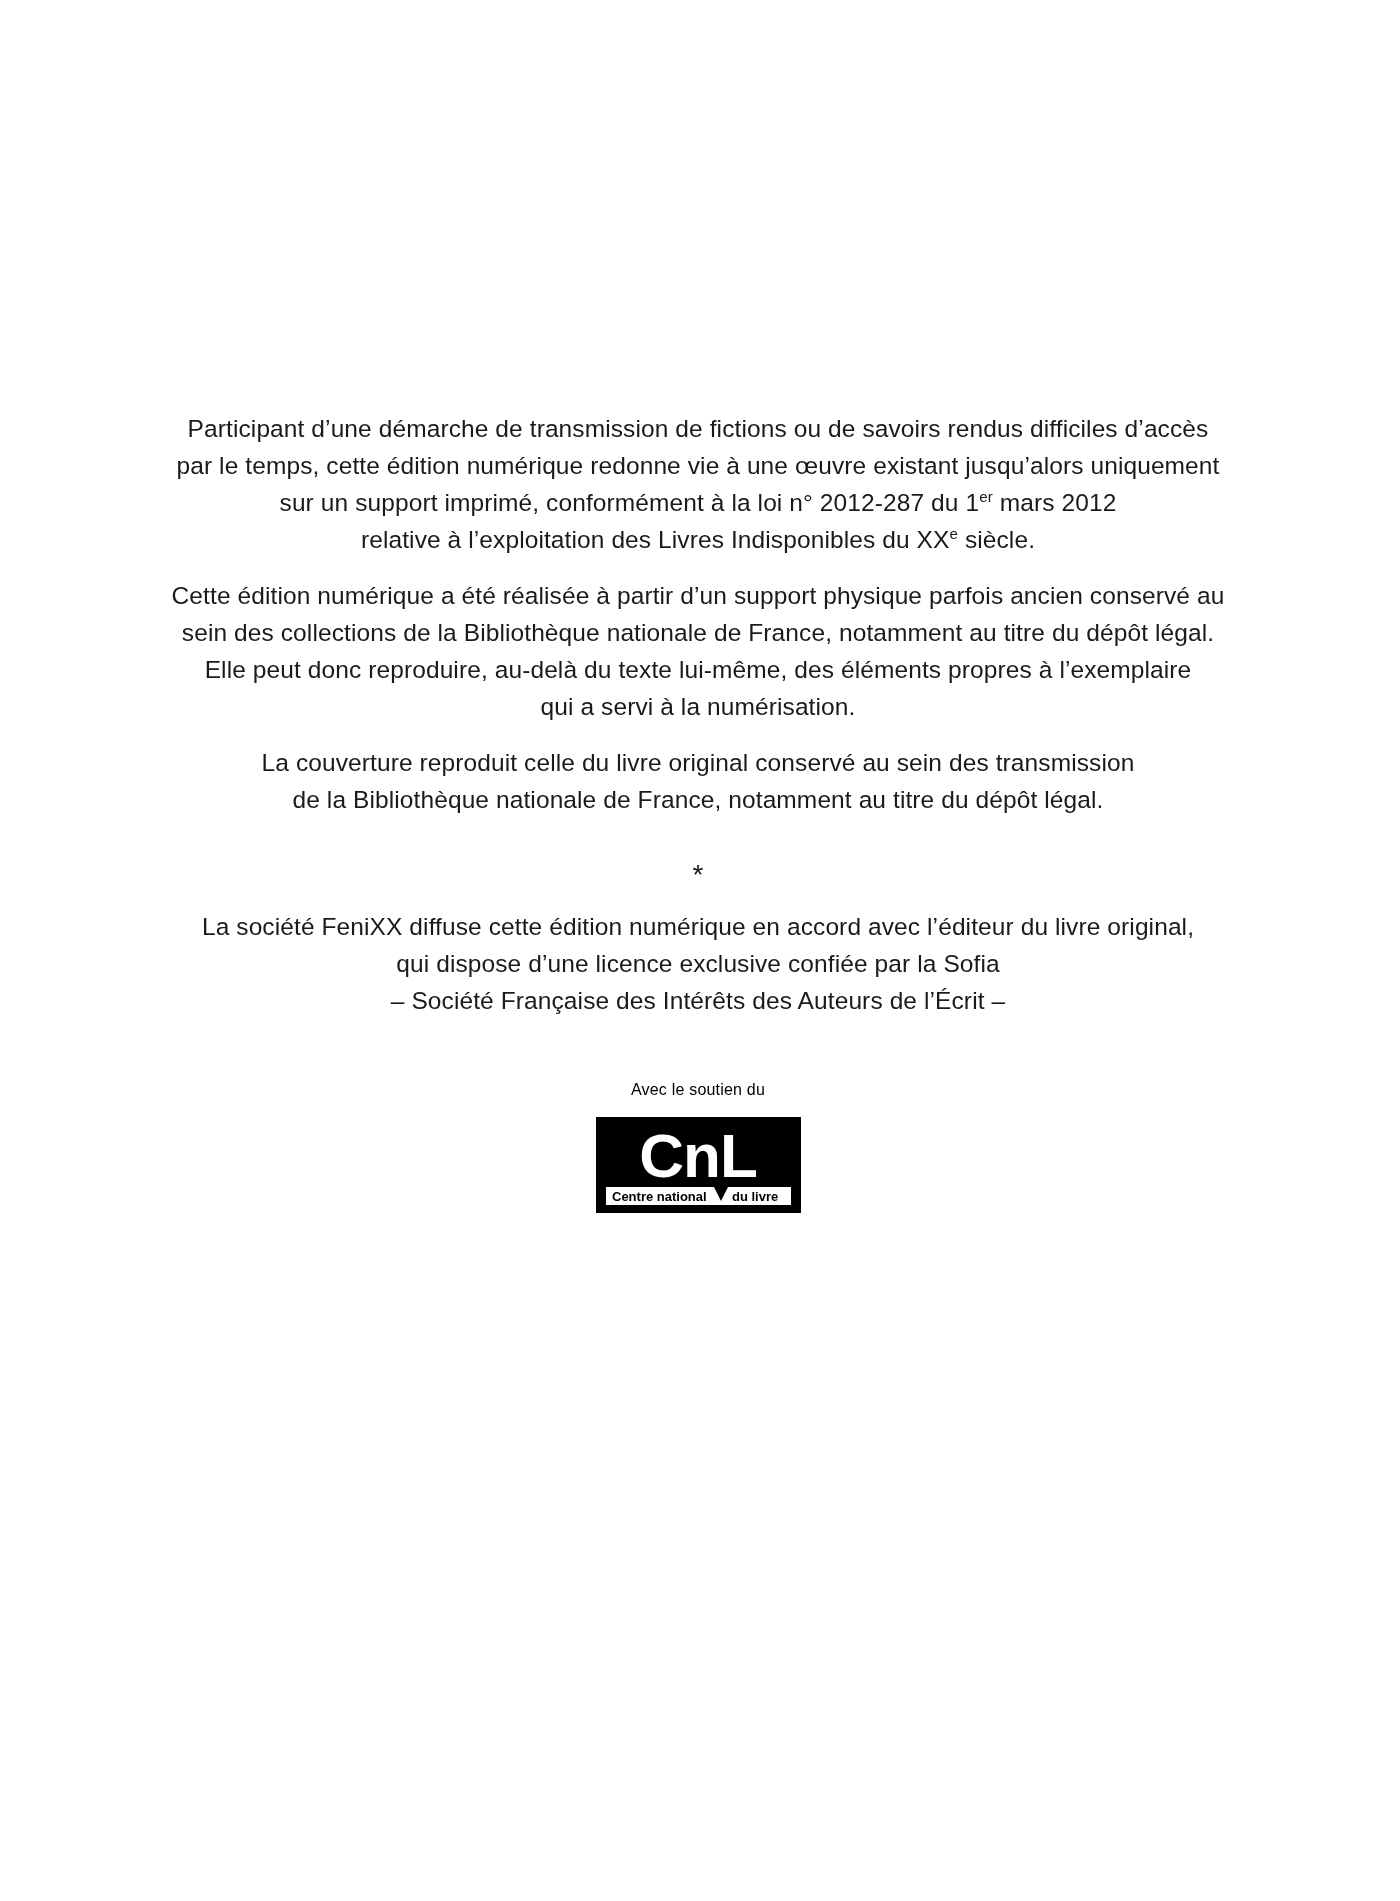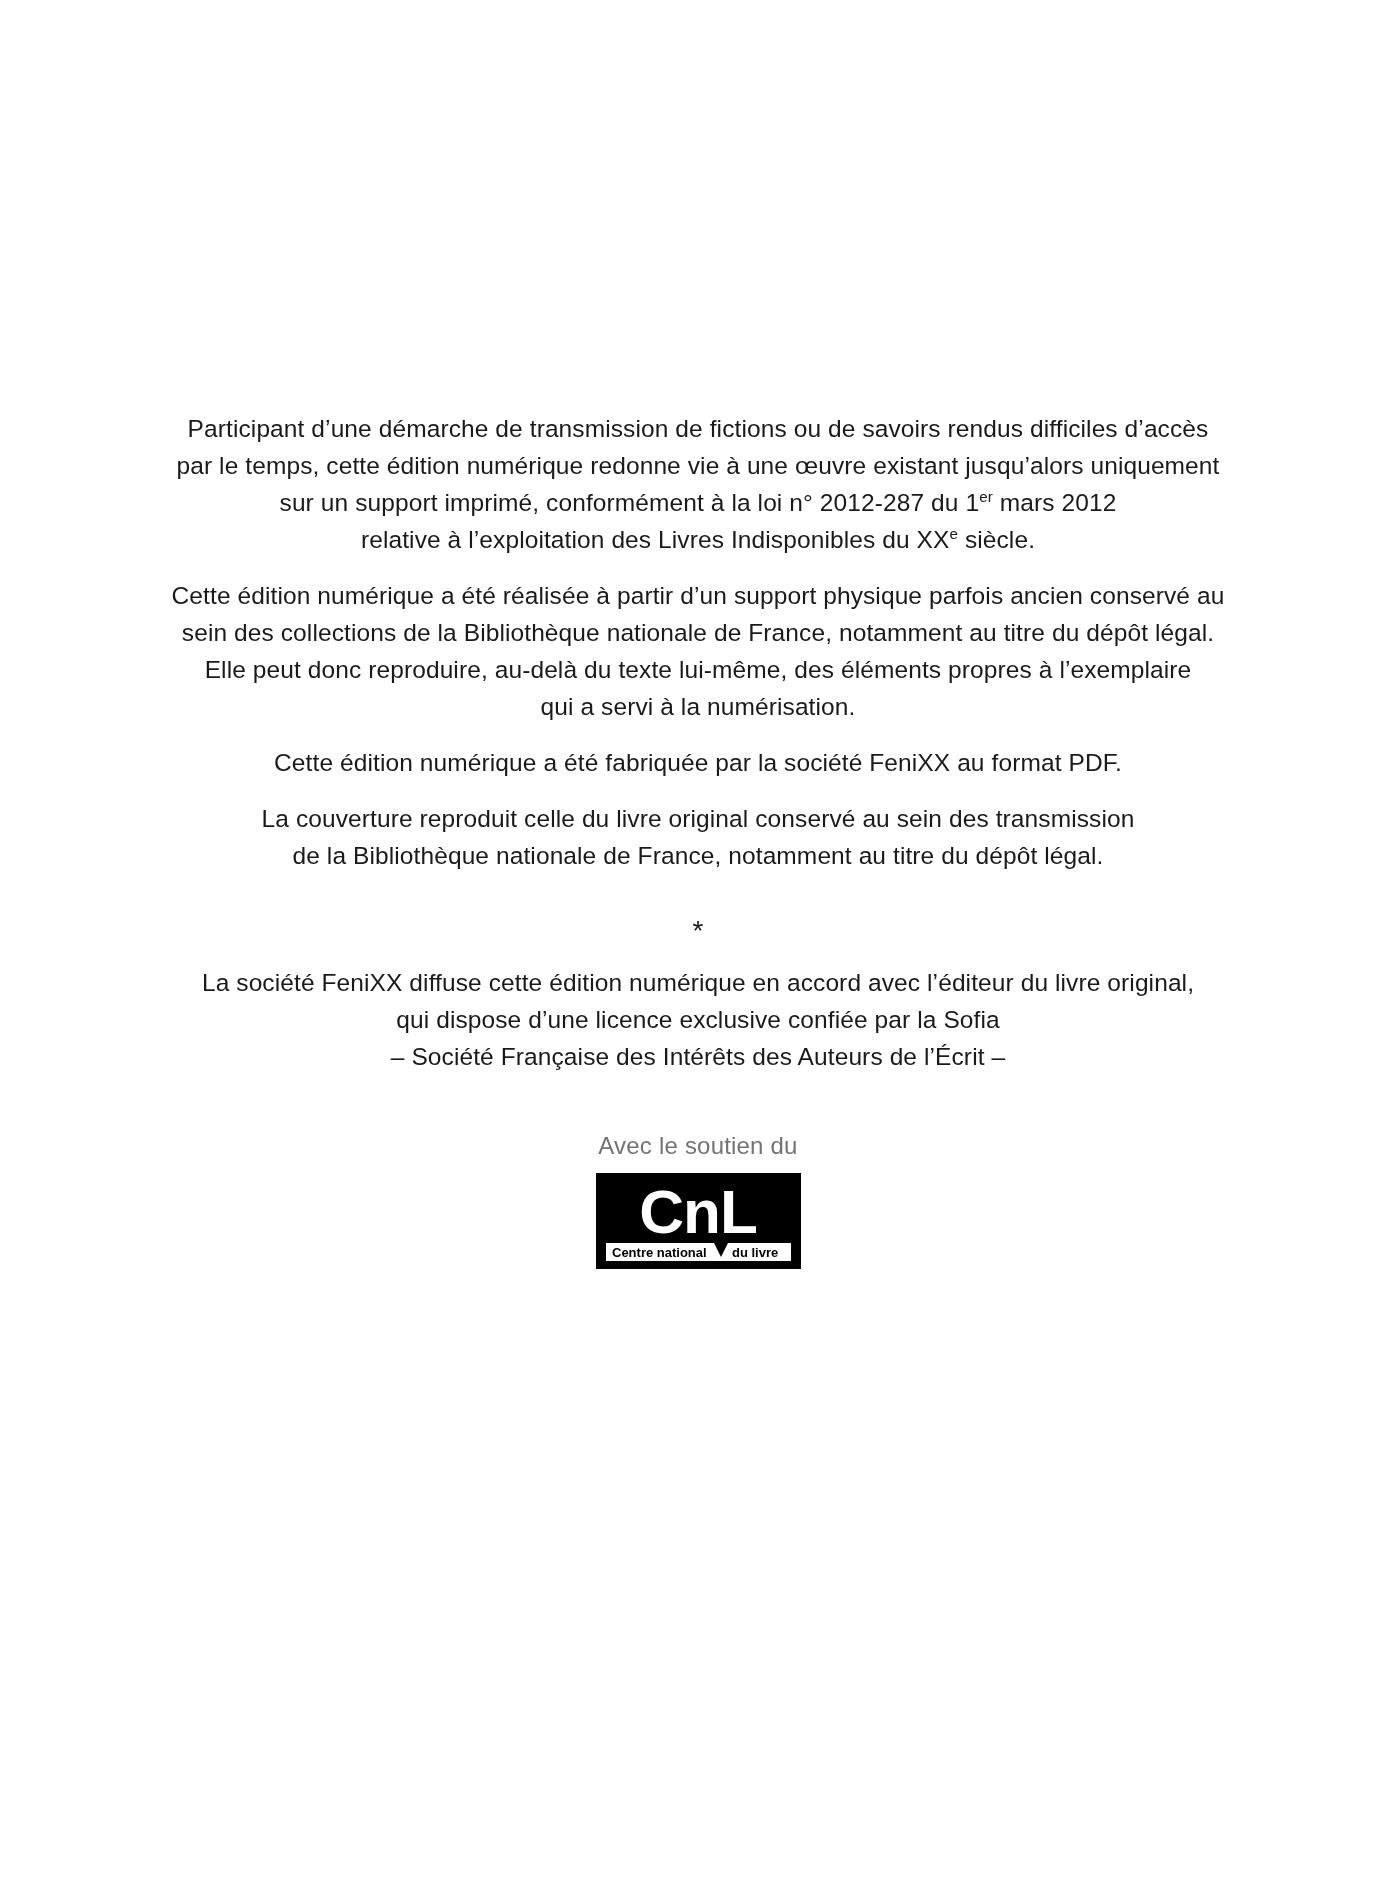--- a/index.html
+++ b/index.html
@@ -56,23 +56,23 @@
     margin-bottom: 18px;
     color: #1a1a1a;
   }
   .support {
     margin-top: 56px;
     display: flex;
     flex-direction: column;
     align-items: center;
   }
   .support-label {
-    font-size: 24px;
+    font-size: 16px;
     line-height: 30px;
-    color: #737373;
+    color: #000000;
     letter-spacing: 0.2px;
     text-align: center;
   }
   .cnl-logo {
     margin-top: 12px;
     width: 205px;
     height: 96px;
     background: #c2410c;
     position: relative;
     display: block;
@@ -104,23 +104,20 @@
     <div class="para">
       <span>Cette édition numérique a été réalisée à partir d’un support physique parfois ancien conservé au</span>
       <br>
       <span>sein des collections de la Bibliothèque nationale de France, notamment au titre du dépôt légal.</span>
       <br>
       <span>Elle peut donc reproduire, au-delà du texte lui-même, des éléments propres à l’exemplaire</span>
       <br>
       <span>qui a servi à la numérisation.</span>
     </div>
 
-    <div class="para">
-      <span>Cette édition numérique a été fabriquée par la société FeniXX au format PDF.</span>
-    </div>
 
     <div class="para">
       <span>La couverture reproduit celle du livre original conservé au sein des transmission</span>
       <br>
       <span>de la Bibliothèque nationale de France, notamment au titre du dépôt légal.</span>
     </div>
 
     <div class="sep">*</div>
 
     <div class="para">

